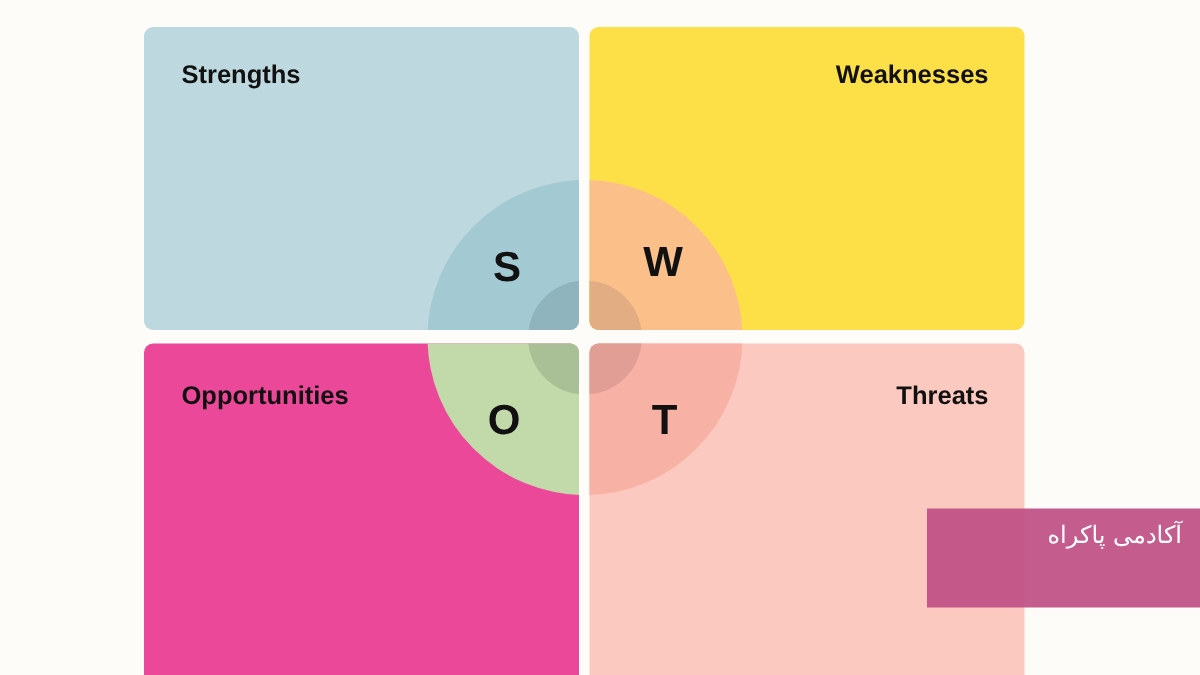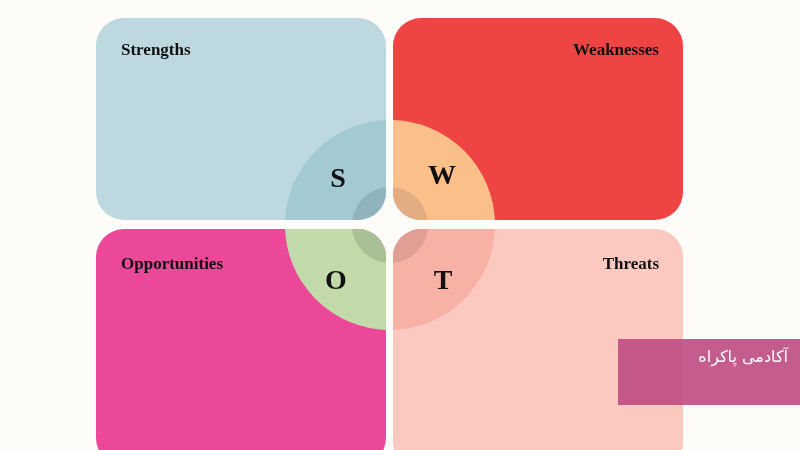--- a/index.html
+++ b/index.html
@@ -1,35 +1,35 @@
 <!DOCTYPE html>
 <html><head>
 <meta charset="utf-8">
 <style>
   html,body{margin:0;padding:0;}
   body{width:800px;height:450px;background:#fdfcf9;position:relative;overflow:hidden;font-family:"Liberation Sans",sans-serif;}
-  .box{position:absolute;border-radius:28px;overflow:hidden;font-family:Liberation Serif, serif;}
+  .box{position:absolute;border-radius:6px;overflow:hidden;}
   .box .title{position:absolute;font-weight:bold;font-size:17px;color:#111;white-space:nowrap;}
   .ring{position:absolute;border-radius:50%;}
   .letter{position:absolute;font-weight:bold;font-size:28px;color:#111;width:40px;text-align:center;line-height:30px;}
   .brand{position:absolute;left:618px;top:339px;width:182px;height:66px;background:rgba(190,75,130,0.9);color:#fff;font-family:"DejaVu Sans",sans-serif;text-align:left;direction:rtl;}
   .brand .name{position:absolute;right:12px;top:8px;font-size:16px;}
   .brand .tag{position:absolute;right:12px;top:39px;font-size:10px;}
 </style>
 </head>
 <body>
 
 <div class="box" style="left:96px;top:18px;width:290px;height:202px;background:#bdd9df;">
   <div class="ring" style="left:189px;top:102px;width:210px;height:210px;background:#a3c9d3;"></div>
   <div class="ring" style="left:256px;top:169px;width:76px;height:76px;background:#90b4be;"></div>
   <span class="title" style="left:25px;top:22px;">Strengths</span>
   <span class="letter" style="left:222px;top:145px;">S</span>
 </div>
 
-<div class="box" style="left:393px;top:18px;width:290px;height:202px;background:#ef4444;">
+<div class="box" style="left:393px;top:18px;width:290px;height:202px;background:#fde047;">
   <div class="ring" style="left:-108px;top:102px;width:210px;height:210px;background:#fbbf8a;"></div>
   <div class="ring" style="left:-41px;top:169px;width:76px;height:76px;background:#e2ad82;"></div>
   <span class="title" style="right:24px;top:22px;">Weaknesses</span>
   <span class="letter" style="left:29px;top:142px;">W</span>
 </div>
 
 <div class="box" style="left:96px;top:229px;width:290px;height:237px;background:#ec4899;">
   <div class="ring" style="left:189px;top:-109px;width:210px;height:210px;background:#c2d9aa;"></div>
   <div class="ring" style="left:256px;top:-42px;width:76px;height:76px;background:#a9bf95;"></div>
   <span class="title" style="left:25px;top:25px;">Opportunities</span>

